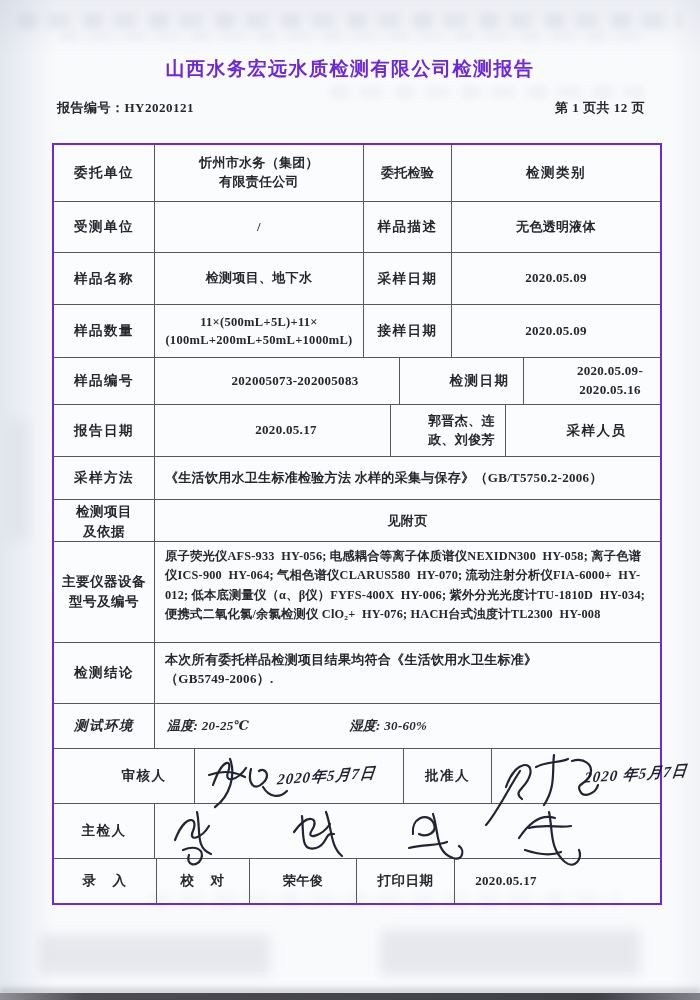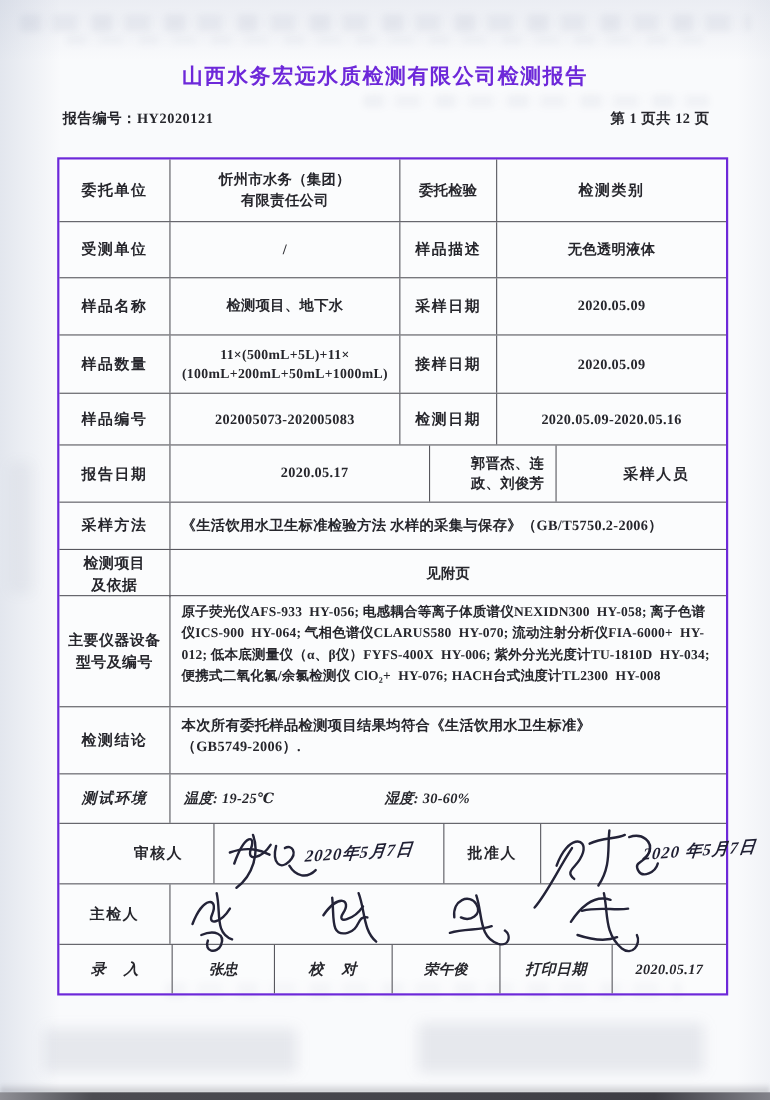--- a/index.html
+++ b/index.html
@@ -38,21 +38,21 @@
   .meta{
     position:absolute;top:99px;left:57px;width:588px;z-index:2;
     display:flex;justify-content:space-between;align-items:flex-end;
     font-size:13px;font-weight:700;letter-spacing:.5px;
   }
   .tbl{
     position:absolute;left:52px;top:127px;width:606px;z-index:2;
     border:2px solid #6d28d9;background:rgba(255,255,255,.35);margin-top:16px;
   }
   .trow{display:grid;border-bottom:1px solid #57575e;}
-  .trow:last-child{border-bottom:none;font-style:italic;}
+  .trow:last-child{border-bottom:none;}
   .cols4{grid-template-columns:101px 209px 88px 1fr;}
   .cols2{grid-template-columns:101px 1fr;}
   .cols6{grid-template-columns:103px 93px 107px 98px 102px 1fr;}
   .cell{
     border-right:1px solid #57575e;display:flex;align-items:center;justify-content:center;
     text-align:center;font-weight:700;padding:2px 4px;box-sizing:border-box;
     white-space:pre-line;line-height:1.45;position:relative;
   }
   .cell:last-child{border-right:none;}
   .lbl{font-size:13.5px;letter-spacing:1.5px;}
@@ -114,21 +114,21 @@
     </div>
 
     <div class="trow cols4" style="height:52px;">
       <div class="cell lbl">样品数量</div>
       <div class="cell val" style="font-size:12.5px;">11×(500mL+5L)+11×
 (100mL+200mL+50mL+1000mL)</div>
       <div class="cell lbl">接样日期</div>
       <div class="cell val">2020.05.09</div>
     </div>
 
-    <div class="trow cols4" style="height:46px;">
+    <div class="trow cols4" style="height:46px;gap:36px;">
       <div class="cell lbl">样品编号</div>
       <div class="cell val">202005073-202005083</div>
       <div class="cell lbl">检测日期</div>
       <div class="cell val">2020.05.09-2020.05.16</div>
     </div>
 
     <div class="trow cols4" style="height:51px;gap:27px;">
       <div class="cell lbl">报告日期</div>
       <div class="cell val">2020.05.17</div>
       <div class="cell val">郭晋杰、连政、刘俊芳</div>
@@ -154,21 +154,21 @@
 
     <div class="trow cols2" style="height:60px;">
       <div class="cell lbl">检测结论</div>
       <div class="cell val left" style="align-items:flex-start;padding-top:8px;">本次所有委托样品检测项目结果均符合《生活饮用水卫生标准》
 （GB5749-2006）.</div>
     </div>
 
     <div class="trow cols2" style="height:44px;font-style:italic;">
       <div class="cell lbl">测试环境</div>
       <div class="cell val left env-pad">
-        <span>温度: 19-25℃</span>
+        <span>温度: 20-25℃</span>
         <span class="env-gap">湿度: 30-60%</span>
       </div>
     </div>
 
     <div class="trow cols4" style="height:54px;padding-left:40px;">
       <div class="cell lbl">审核人</div>
       <div class="cell val">
         <svg class="sig" style="left:6px;top:2px;" width="92" height="62" viewBox="0 0 92 62">
           <path d="M12 34 C 22 6, 32 8, 27 21 C 23 33, 37 29, 45 17"></path>
           <path d="M8 24 C 25 18, 36 22, 44 26"></path>
@@ -215,21 +215,20 @@
             <path d="M12 24 C 28 20, 42 24, 54 22"></path>
             <path d="M32 8 C 36 26, 32 44, 48 58 C 58 66, 66 54, 62 46"></path>
             <path d="M8 46 C 20 50, 34 52, 44 48"></path>
           </g>
         </svg>
       </div>
     </div>
 
     <div class="trow cols6" style="height:44px;">
       <div class="cell lbl">录　入</div>
-      <div class="cell val">张忠</div>
       <div class="cell lbl">校　对</div>
       <div class="cell val">荣午俊</div>
       <div class="cell lbl" style="letter-spacing:.5px;">打印日期</div>
       <div class="cell val">2020.05.17</div>
     </div>
 
   </div>
 
   <div class="bottom-edge-soft"></div>
   <div class="bottom-edge"></div>

